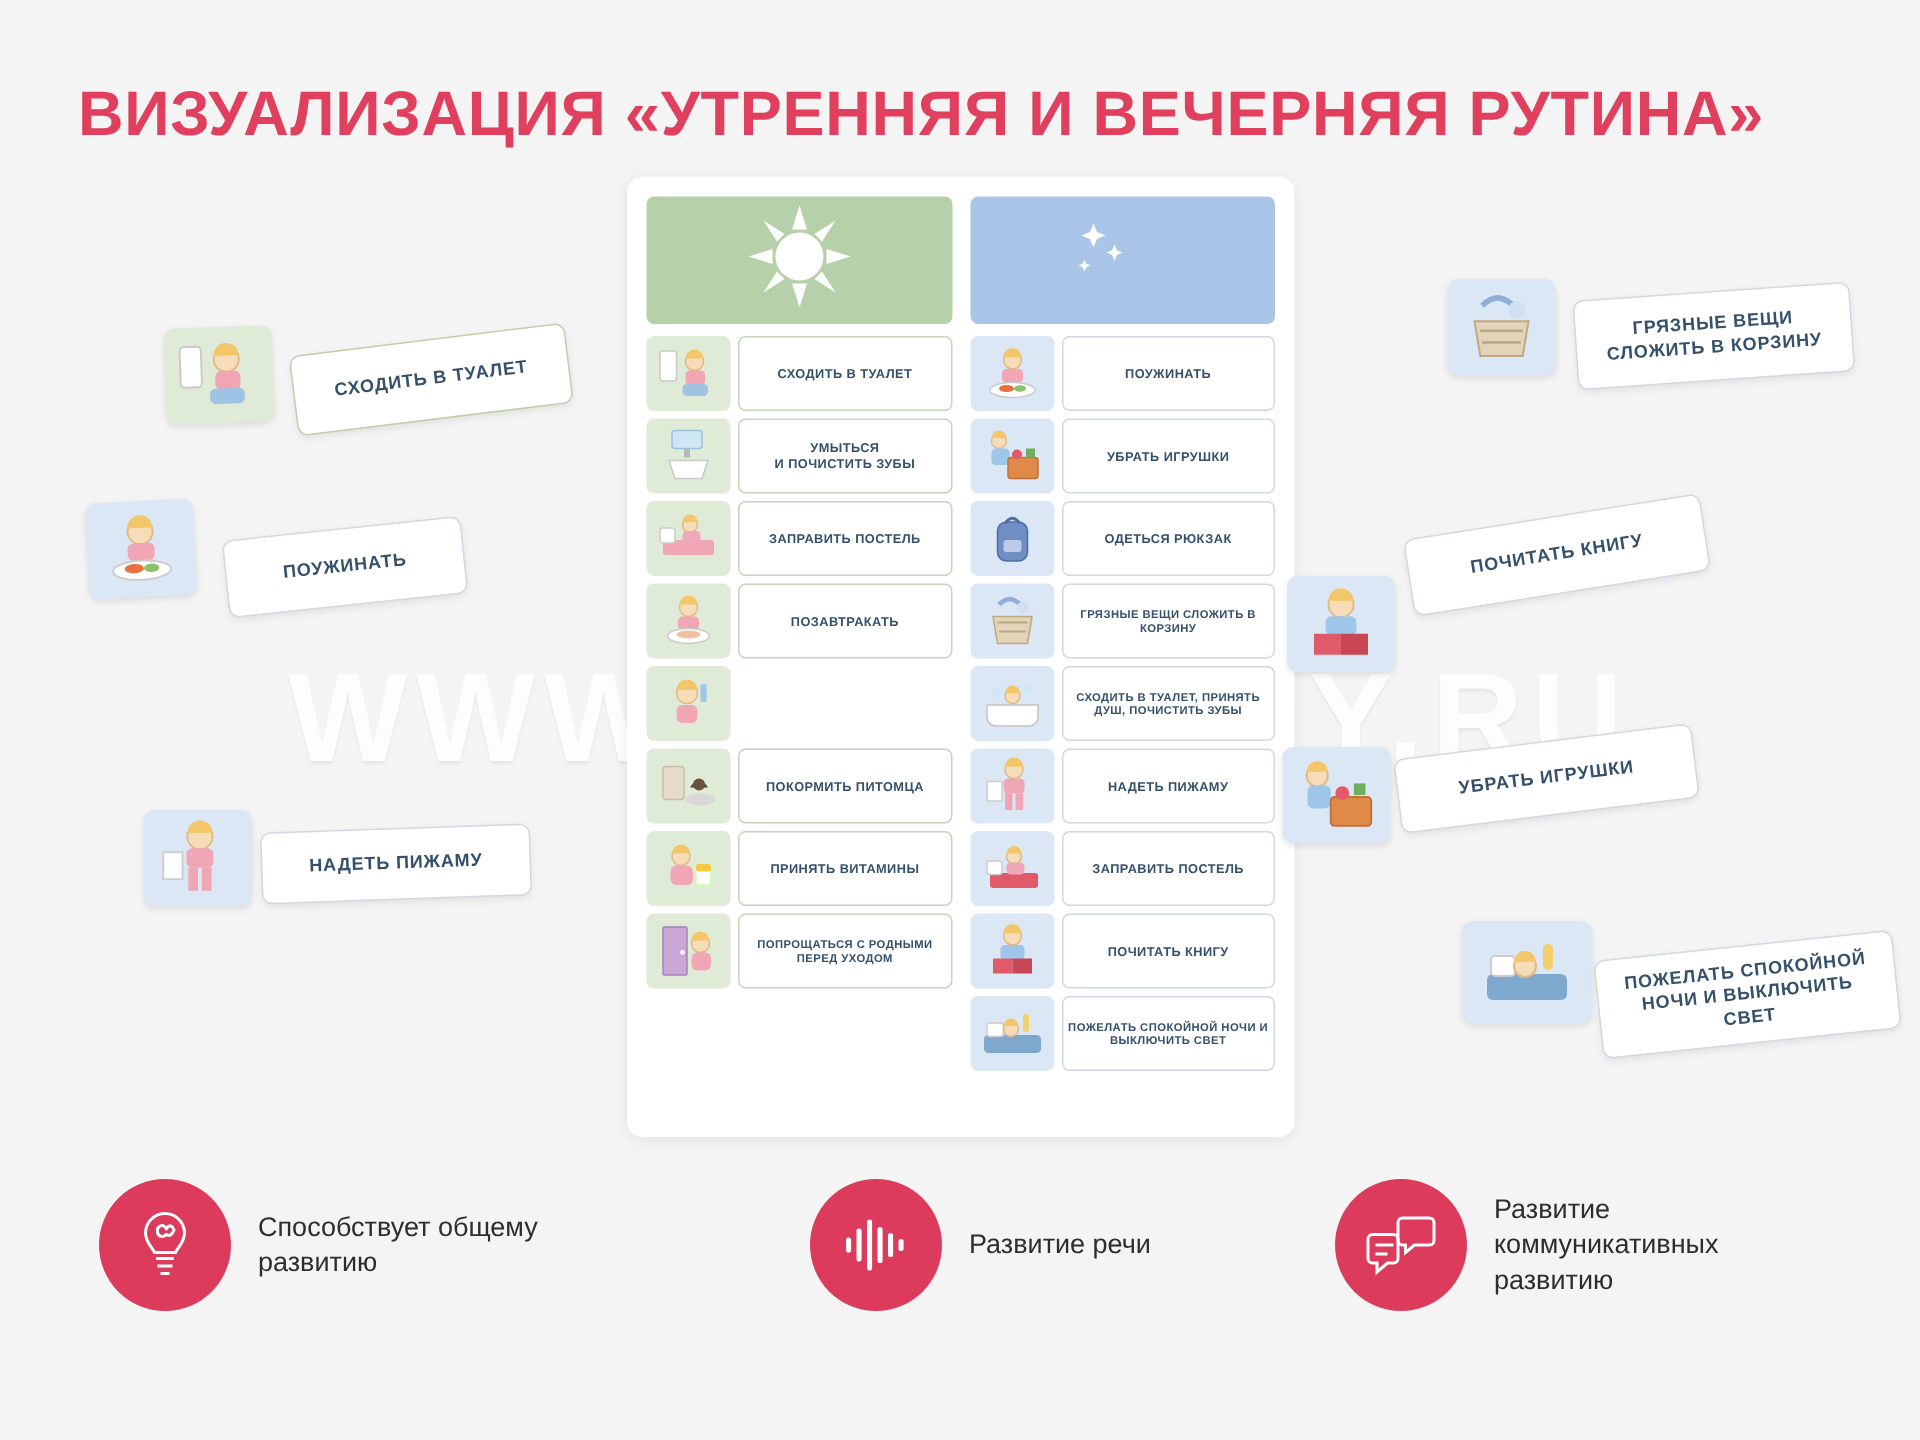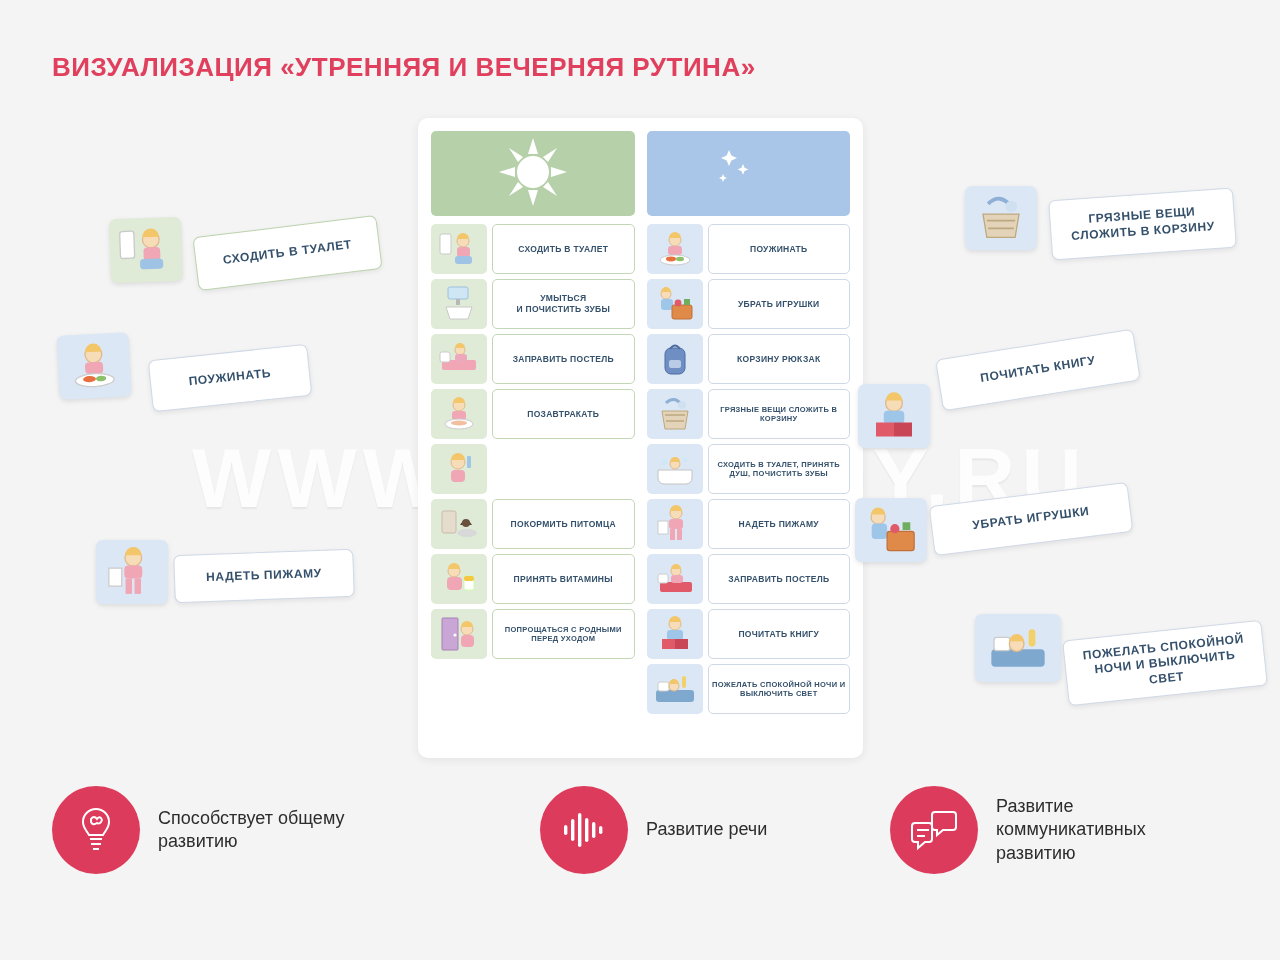--- a/index.html
+++ b/index.html
@@ -31,21 +31,21 @@
     pointer-events: none;
     z-index: 2;
     white-space: nowrap;
   }
 
   
   .page-title {
     position: absolute;
     top: 52px;
     left: 52px;
-    font-size: 26px;
+    font-size: 42px;
     font-weight: bold;
     color: #e0405d;
     letter-spacing: 0.5px;
     z-index: 5;
   }
 
   
   .sheet {
     position: absolute;
     left: 418px;
@@ -351,21 +351,21 @@
     </div>
 
     <div class="row">
       <div class="thumb evening">
         <svg class="fig" width="46" height="42" viewBox="0 0 46 42">
           <rect x="13" y="10" width="20" height="26" rx="6" fill="#6f8ec4" stroke="#4f6da0"></rect>
           <path d="M18 11 q5 -7 10 0" fill="none" stroke="#4f6da0" stroke-width="2"></path>
           <rect x="17" y="22" width="12" height="8" rx="2" fill="#b9cbe6"></rect>
         </svg>
       </div>
-      <div class="label-cell">КОРЗИНУ РЮКЗАК</div>
+      <div class="label-cell">ОДЕТЬСЯ РЮКЗАК</div>
     </div>
 
     <div class="row">
       <div class="thumb evening">
         <svg class="fig" width="46" height="42" viewBox="0 0 46 42">
           <path d="M10 18 h26 l-3 18 h-20 z" fill="#e3d3b8" stroke="#bda87f"></path>
           <path d="M13 22 h20 M14 28 h18" stroke="#bda87f" stroke-width="1.4"></path>
           <path d="M14 10 q8 -8 16 2" fill="none" stroke="#8fb0d6" stroke-width="3"></path>
           <circle cx="30" cy="12" r="4" fill="#cfe0f0"></circle>
         </svg>
@@ -530,21 +530,21 @@
       <circle cx="22" cy="18" r="5.5" fill="#f7dcb8" stroke="#e0b98b"></circle>
       <path d="M16.5 16 a5.5 5.5 0 0 1 11 0 z" fill="#f3c669"></path>
       <rect x="31" y="7" width="5" height="13" rx="2.5" fill="#f2d06a"></rect>
     </svg>
   </div>
   <div class="card-txt" style="position:absolute; left:90px; top:16px; width:200px; height:66px; transform:rotate(-6deg); white-space:pre-line;">ПОЖЕЛАТЬ СПОКОЙНОЙ
 НОЧИ И ВЫКЛЮЧИТЬ
 СВЕТ</div>
 </div>
 
-<div class="feature" style="left:52px; top:786px;">
+<div class="feature" style="left:66px; top:786px;">
   <div class="feature-circle">
     <svg width="46" height="50" viewBox="0 0 46 50" fill="none" stroke="#ffffff" stroke-width="2">
       <path d="M23 4 a13 13 0 0 1 13 13 c0 6 -4 9 -6 13 h-14 c-2 -4 -6 -7 -6 -13 A13 13 0 0 1 23 4 z"></path>
       <path d="M17 34 h12 M18 39 h10 M20 44 h6"></path>
       <path d="M18 14 q3 -4 6 0 q3 -4 5 1 q-2 5 -5 3 q-4 3 -6 -1 z"></path>
     </svg>
   </div>
   <div class="feature-text">Способствует общему развитию</div>
 </div>
 

